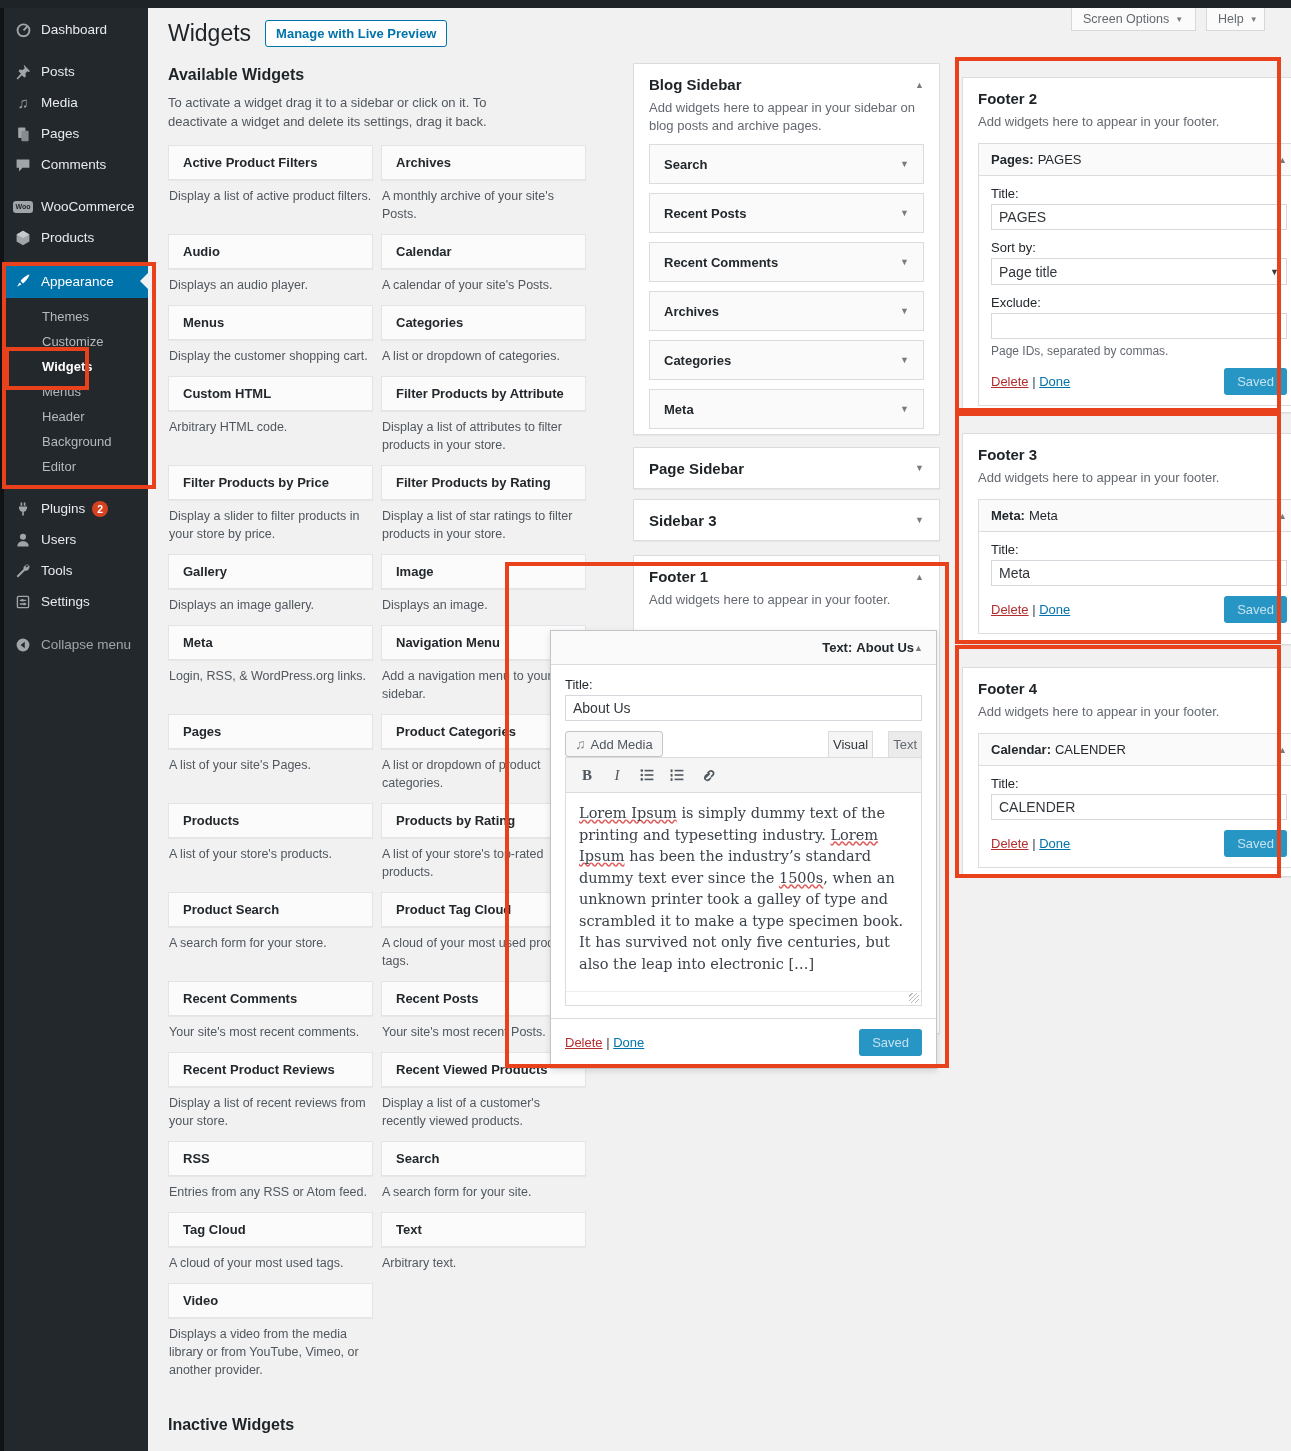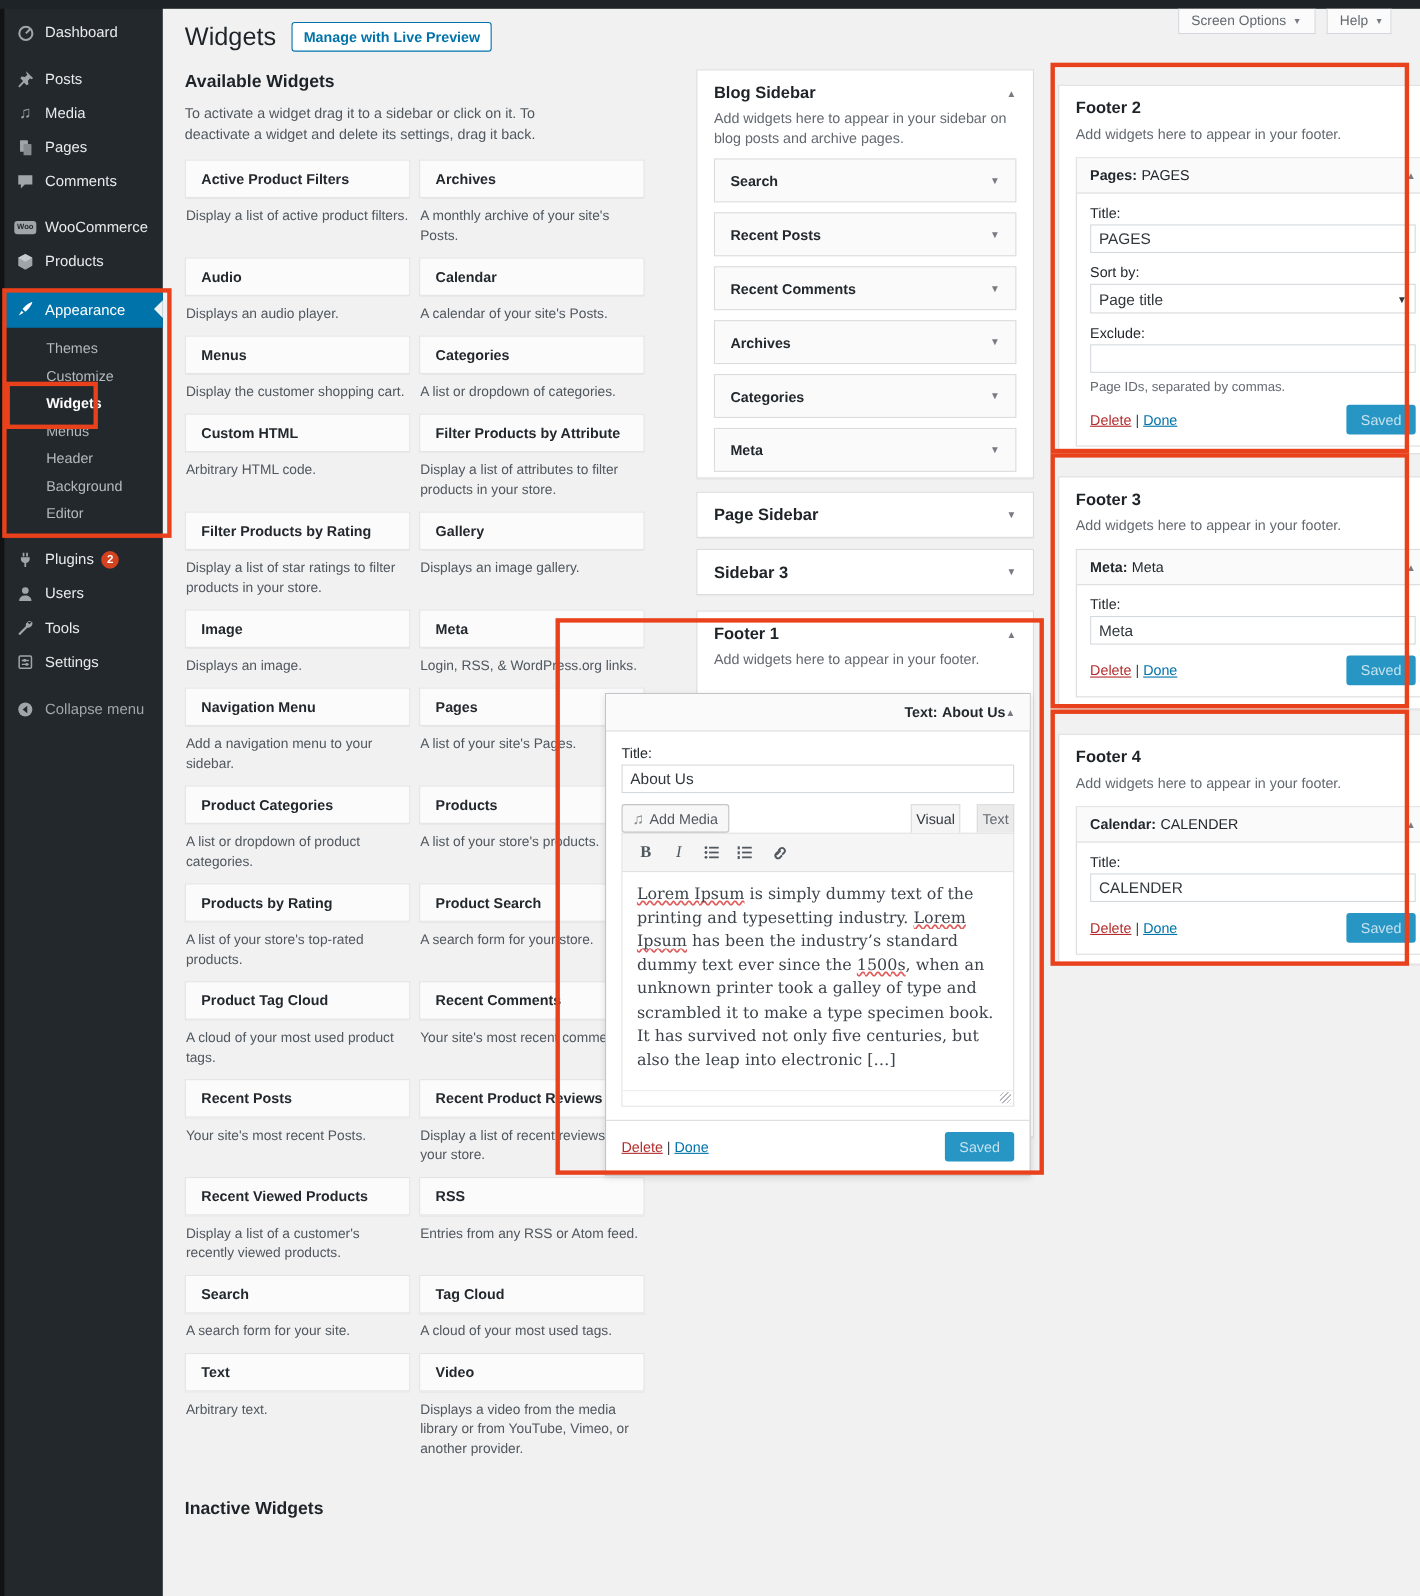--- a/index.html
+++ b/index.html
@@ -270,20 +270,24 @@
           <div class="card">Categories</div>
           <p>A list or dropdown of categories.</p>
         </div>
       <div class="cell">
           <div class="card">Custom HTML</div>
           <p>Arbitrary HTML code.</p>
         </div>
       <div class="cell">
           <div class="card">Filter Products by Attribute</div>
           <p>Display a list of attributes to filter products in your store.</p>
+        </div>
+      <div class="cell">
+          <div class="card">Filter Products by Price</div>
+          <p>Display a slider to filter products in your store by price.</p>
         </div>
       <div class="cell">
           <div class="card">Filter Products by Rating</div>
           <p>Display a list of star ratings to filter products in your store.</p>
         </div>
       <div class="cell">
           <div class="card">Gallery</div>
           <p>Displays an image gallery.</p>
         </div>
       <div class="cell">

